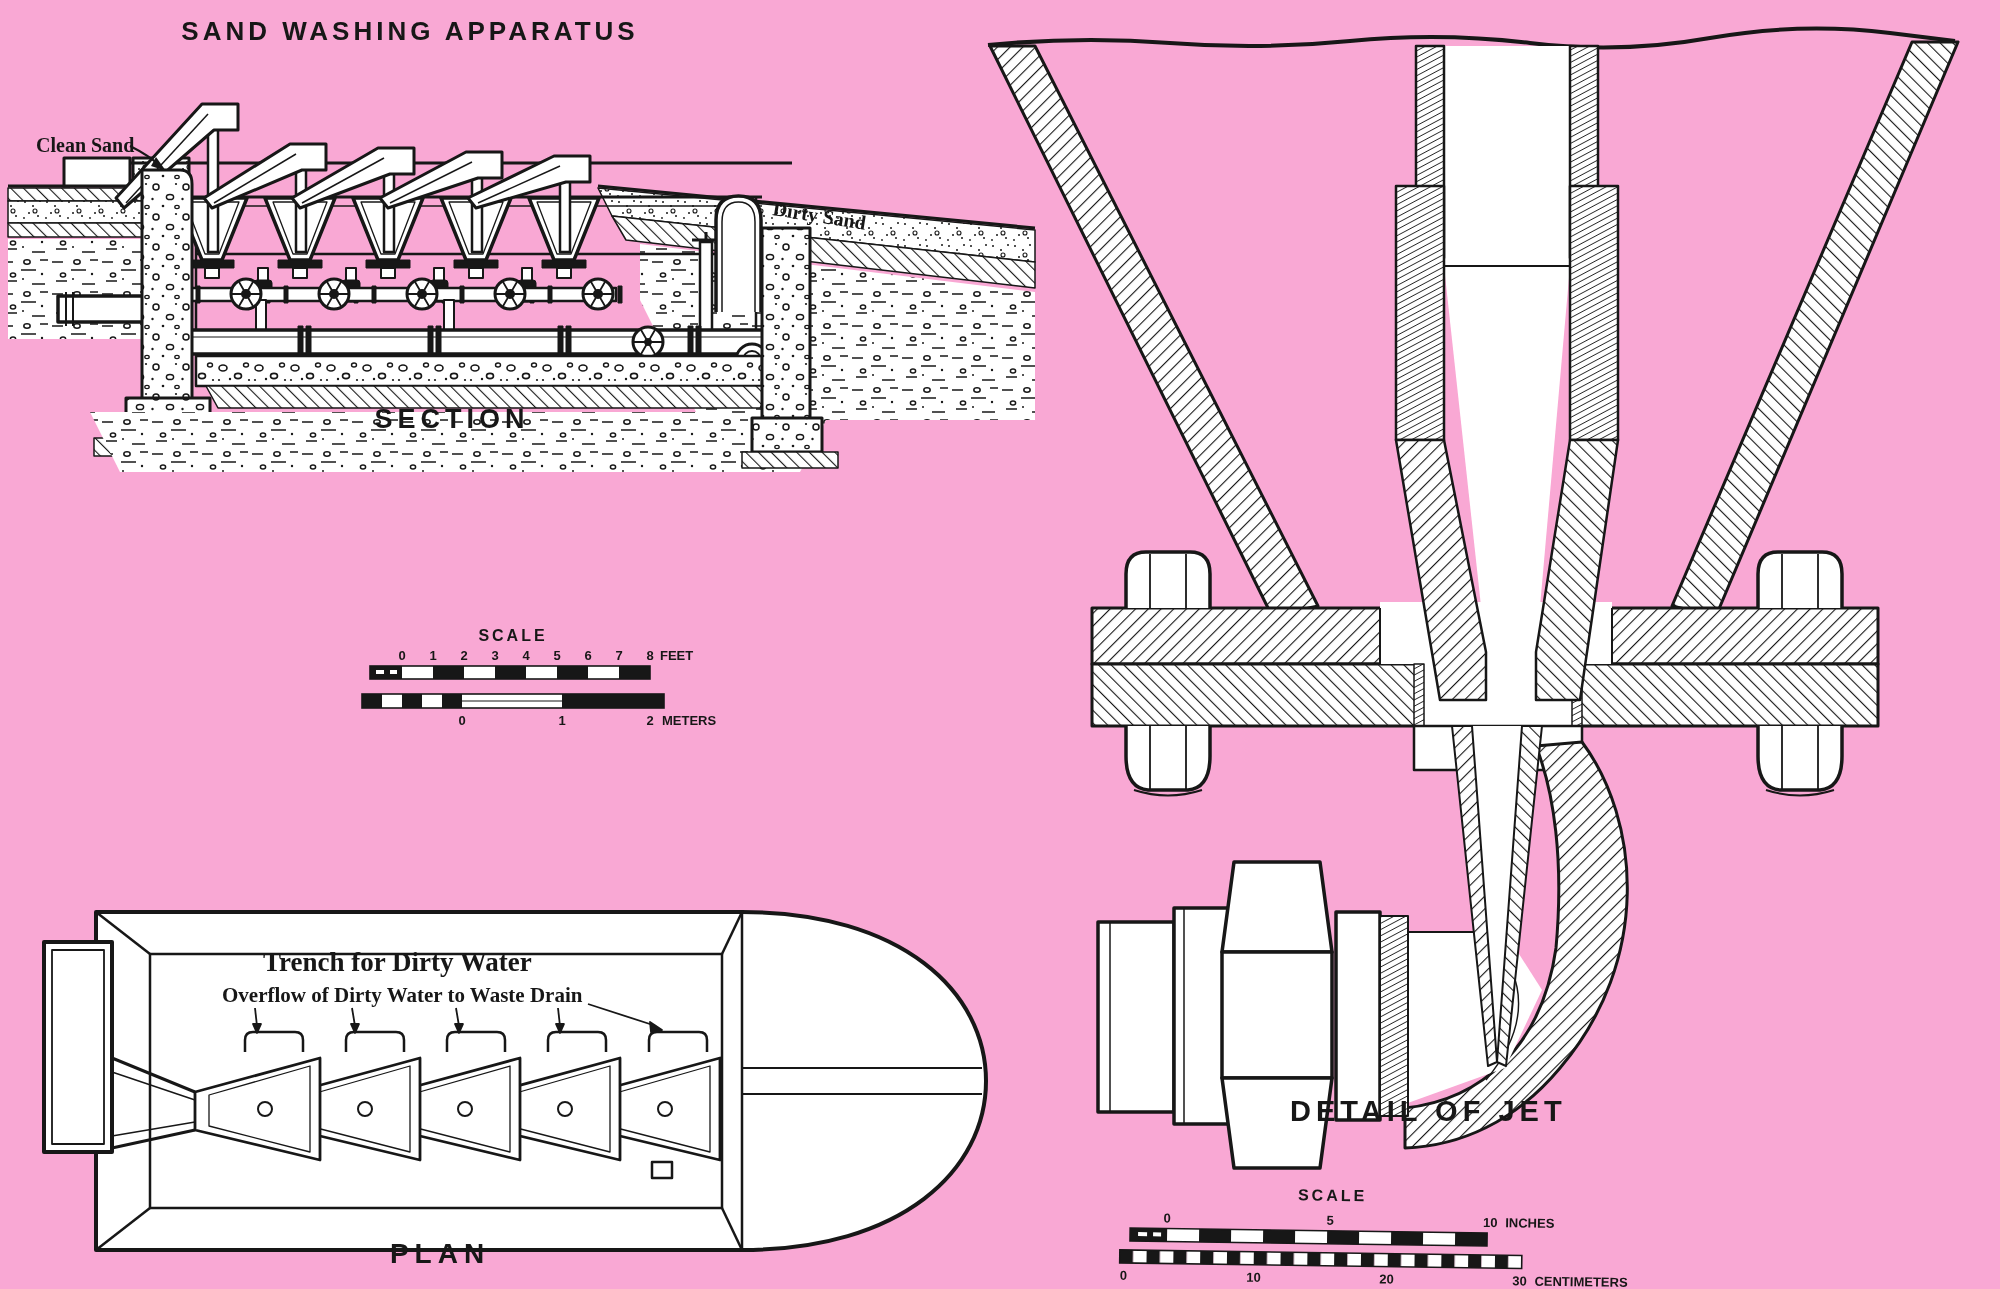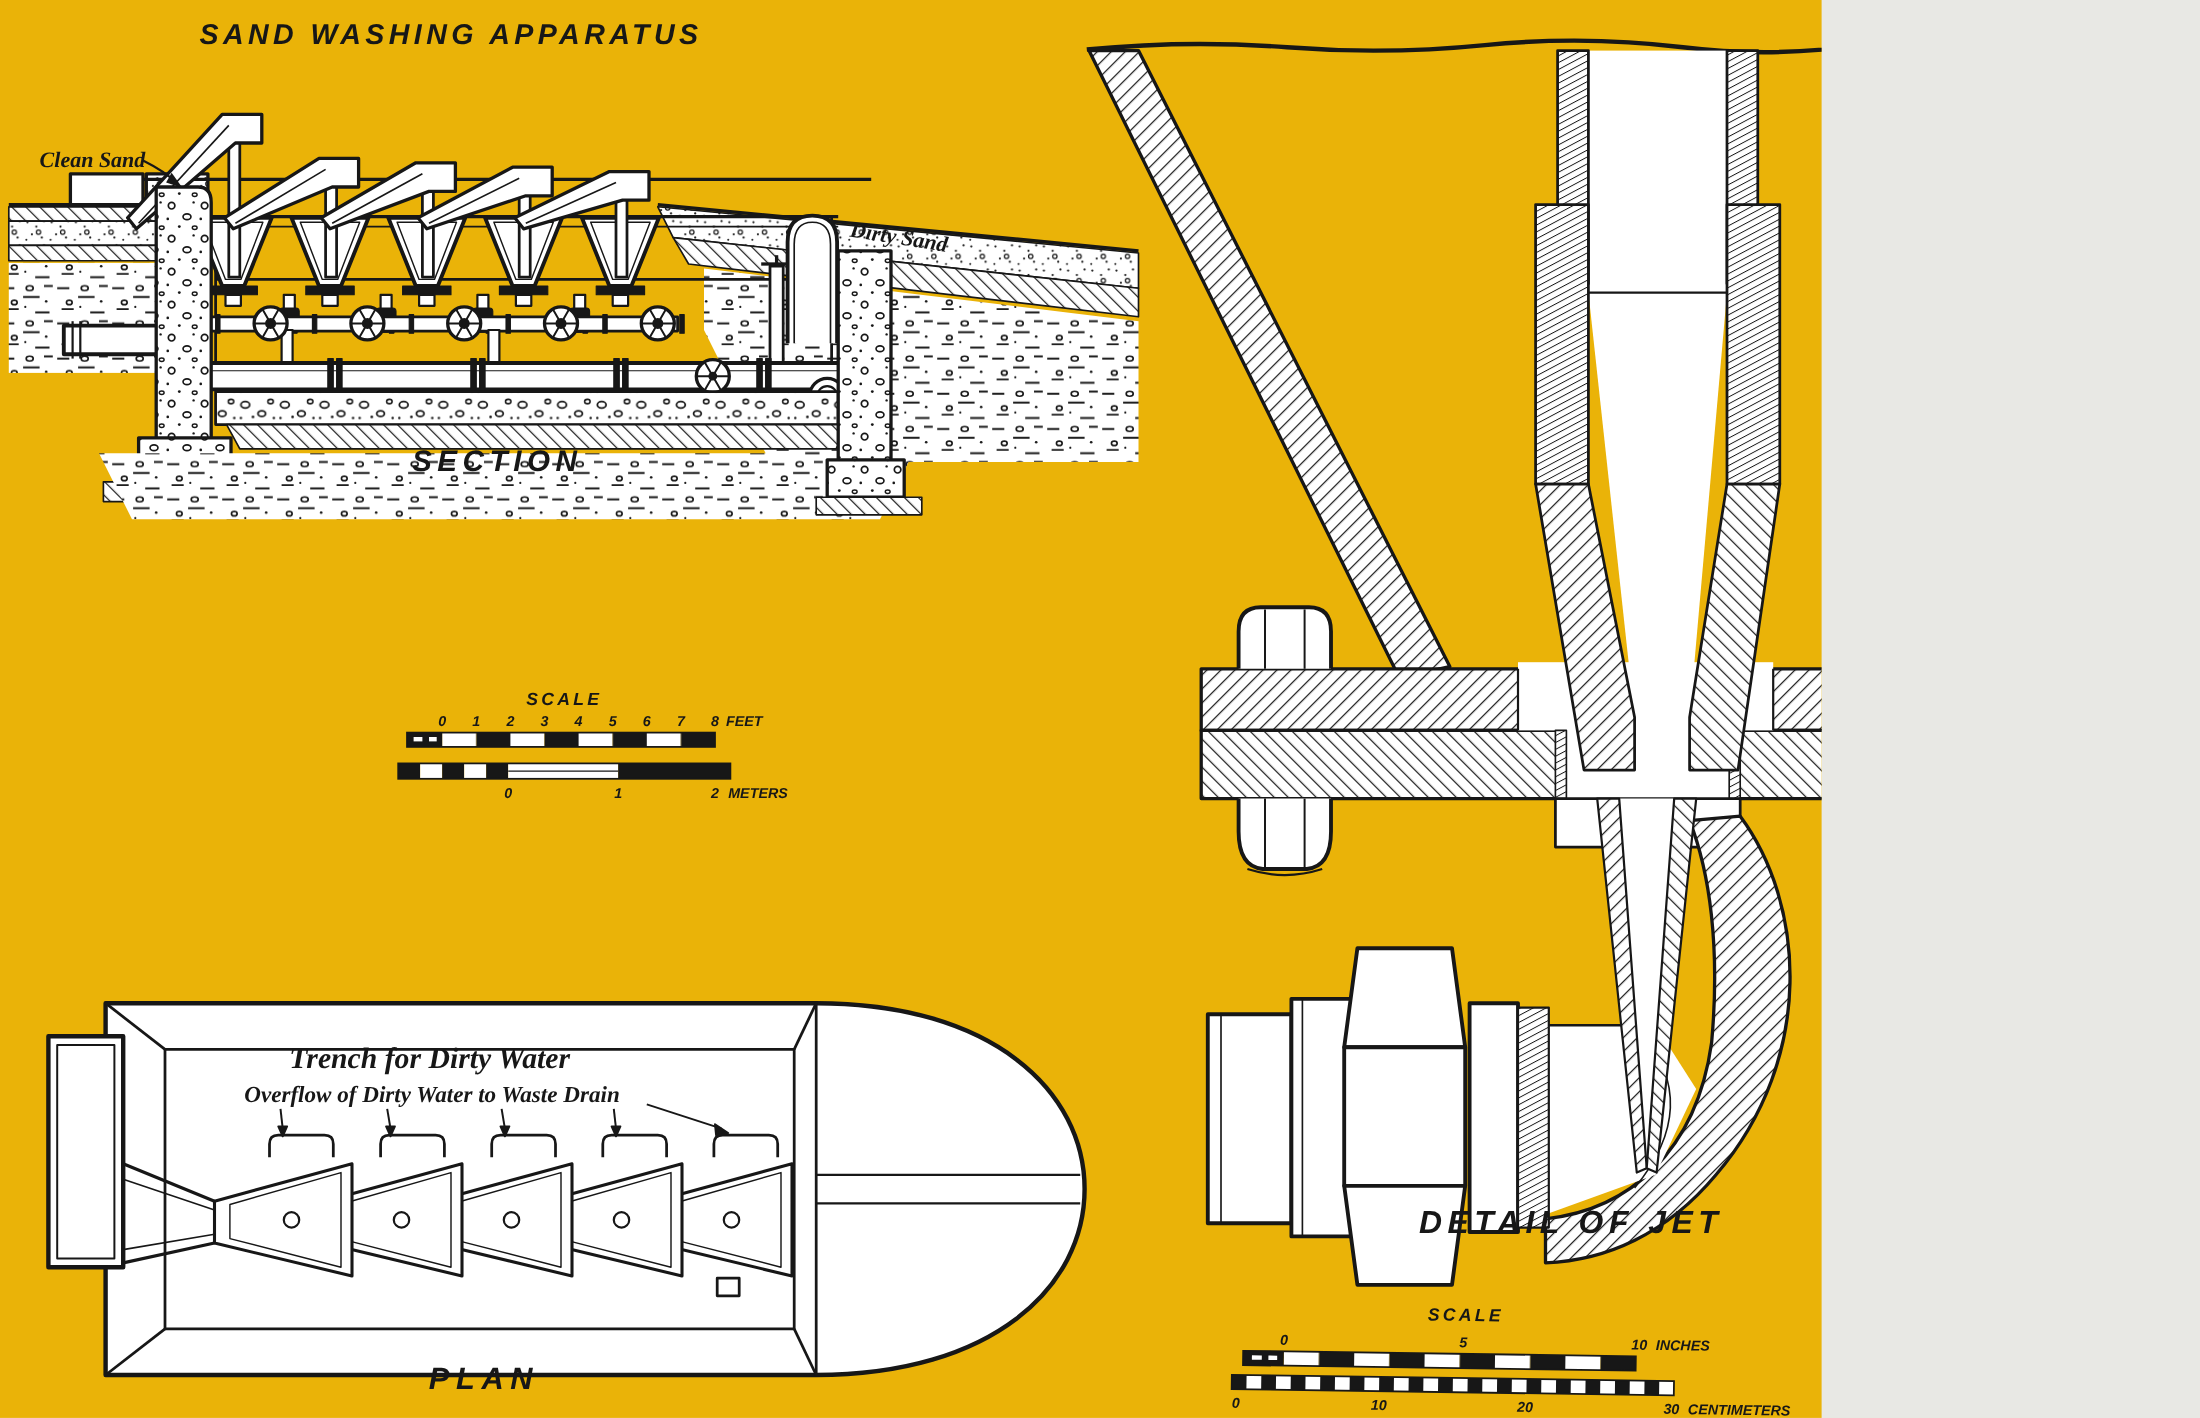--- a/index.html
+++ b/index.html
@@ -1,17 +1,17 @@
 <!DOCTYPE html>
 <html><head>
 <meta charset="utf-8">
 <style>
   html,body{margin:0;padding:0;background:#e8e8e4;}
-  .page{position:relative;width:1656px;height:1289px;background:#eab308;overflow:hidden;
-        font-family:"Liberation Sans","DejaVu Sans",sans-serif;font-style:italic;}
+  .page{position:relative;width:2000px;height:1289px;background:#f9a8d4;overflow:hidden;
+        font-family:"Liberation Sans","DejaVu Sans",sans-serif;}
   .page svg{position:absolute;left:0;top:0;}
   text{fill:#171717;}
   .t-sans{font-family:"Liberation Sans","DejaVu Sans",sans-serif;font-weight:bold;}
   .t-serif{font-family:"Liberation Serif","DejaVu Serif",serif;font-weight:bold;}
 </style>
 </head>
 <body>
 
 <div class="page">
 <svg width="2000" height="1289" viewBox="0 0 2000 1289">

